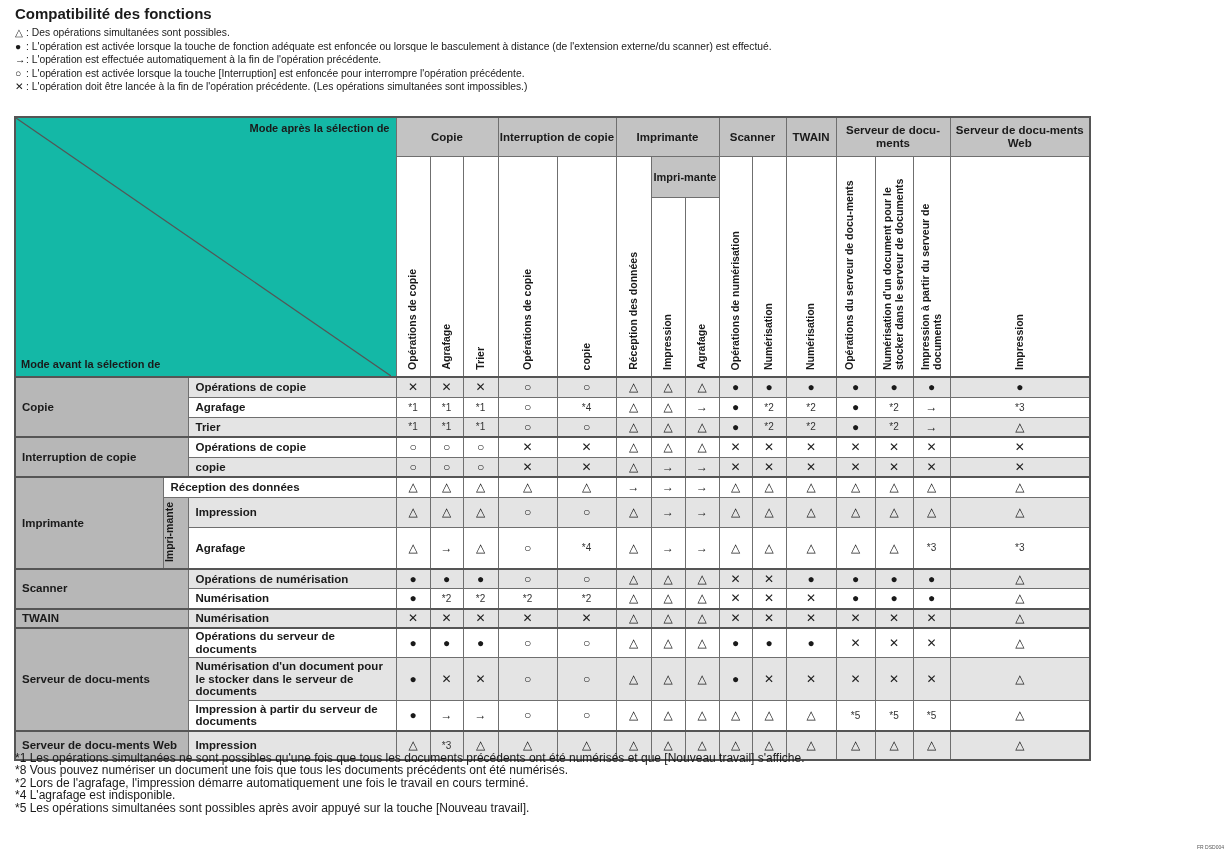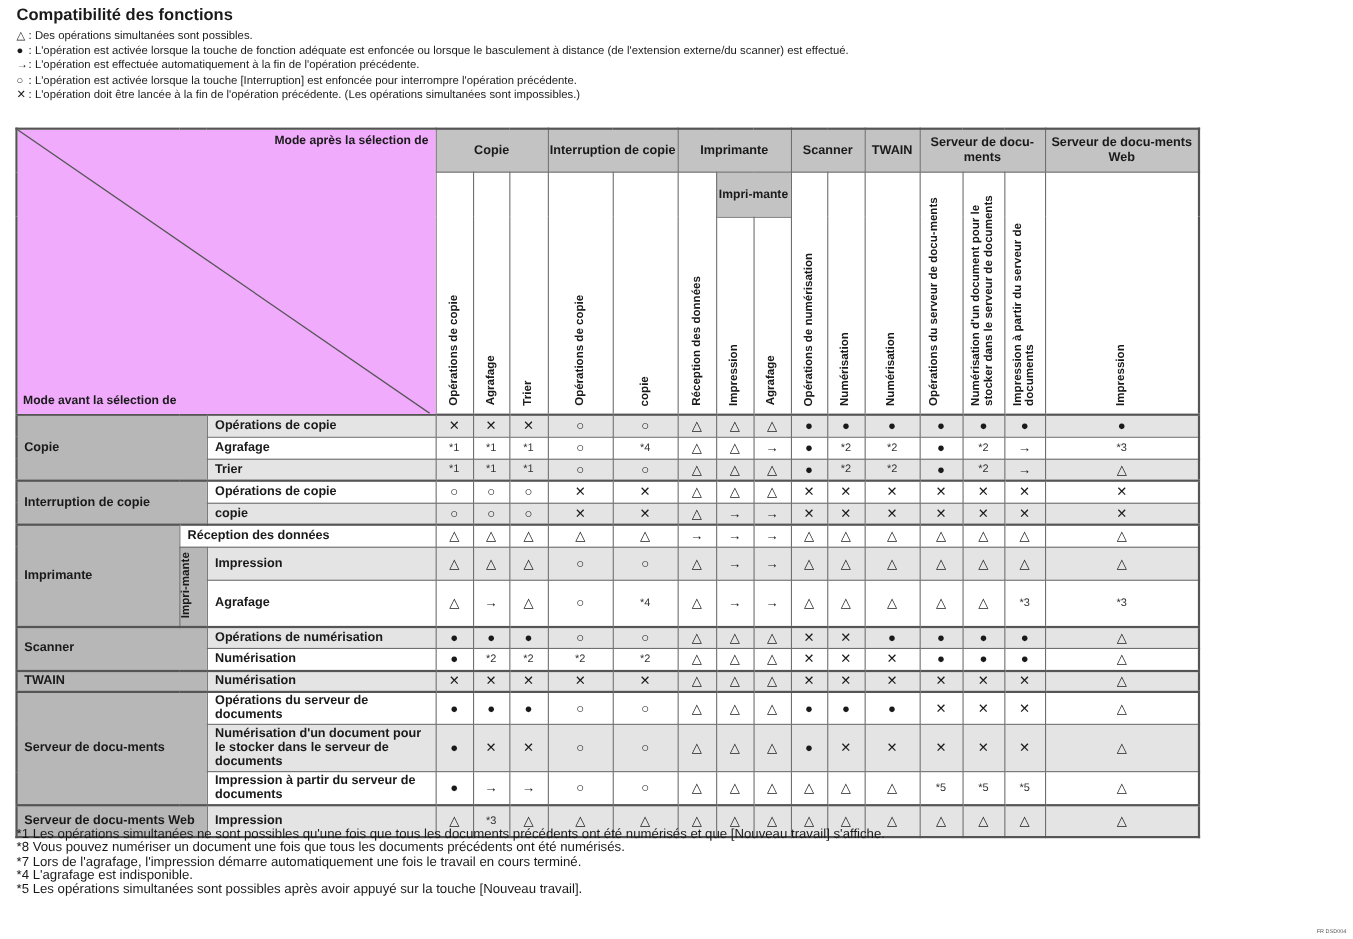--- a/index.html
+++ b/index.html
@@ -11,21 +11,21 @@
   .sym { display:inline-block; width:11px; }
   .tbl-wrap { position:absolute; left:14px; top:116px; }
   table { border-collapse:collapse; table-layout:fixed; font-size:11px; }
   td, th { border:1px solid #6f6f6f; padding:0; text-align:center; vertical-align:middle; }
   .outer { border:2px solid #555; }
   th.grp { background:#c3c3c3; font-weight:bold; font-size:11.5px; line-height:13px; height:38px; }
   th.sub { background:#c3c3c3; font-weight:bold; font-size:11px; line-height:12px; height:38px; }
   th.colh { background:#fff; font-weight:bold; font-size:10.5px; vertical-align:bottom; }
   .vt { writing-mode:vertical-rl; transform:rotate(180deg); display:inline-block; text-align:left;
         line-height:11.5px; padding:4px 0; white-space:nowrap; }
-  .corner { position:relative; background:#f0abfc; }
+  .corner { position:relative; background:#14b8a6; }
   .corner svg { position:absolute; left:0; top:0; }
   .corner .after { position:absolute; right:6px; top:4px; font-weight:bold; font-size:11px; }
   .corner .before { position:absolute; left:5px; bottom:6px; font-weight:bold; font-size:11px; }
   td.rowgrp { background:#b7b7b7; text-align:left; padding-left:6px; font-weight:bold; font-size:11.5px; line-height:12.5px; }
   td.rowlbl { text-align:left; padding-left:7px; font-weight:bold; font-size:11.5px; line-height:12.5px; }
   td.rowsub { background:#b7b7b7; font-weight:bold; font-size:10.5px; }
   tr.g td.c, tr.g td.rowlbl { background:#e4e4e4; }
   tr.w td.c, tr.w td.rowlbl { background:#ffffff; }
   td.c { font-size:12px; }
   td.c.note { font-size:10px; color:#333; }
@@ -391,18 +391,18 @@
           <td class="c">△</td>
           <td class="c">△</td>
   </tr>
 </tbody>
     </table>
 </div>
 
 <div class="notes">
   <div>*1  Les opérations simultanées ne sont possibles qu'une fois que tous les documents précédents ont été numérisés et que [Nouveau travail] s'affiche.</div>
   <div>*8  Vous pouvez numériser un document une fois que tous les documents précédents ont été numérisés.</div>
-  <div>*7  Lors de l'agrafage, l'impression démarre automatiquement une fois le travail en cours terminé.</div>
+  <div>*2  Lors de l'agrafage, l'impression démarre automatiquement une fois le travail en cours terminé.</div>
   <div>*4  L'agrafage est indisponible.</div>
   <div>*5  Les opérations simultanées sont possibles après avoir appuyé sur la touche [Nouveau travail].</div>
 </div>
 
 <div class="code">FR DSD004</div>
 
 </body></html>

